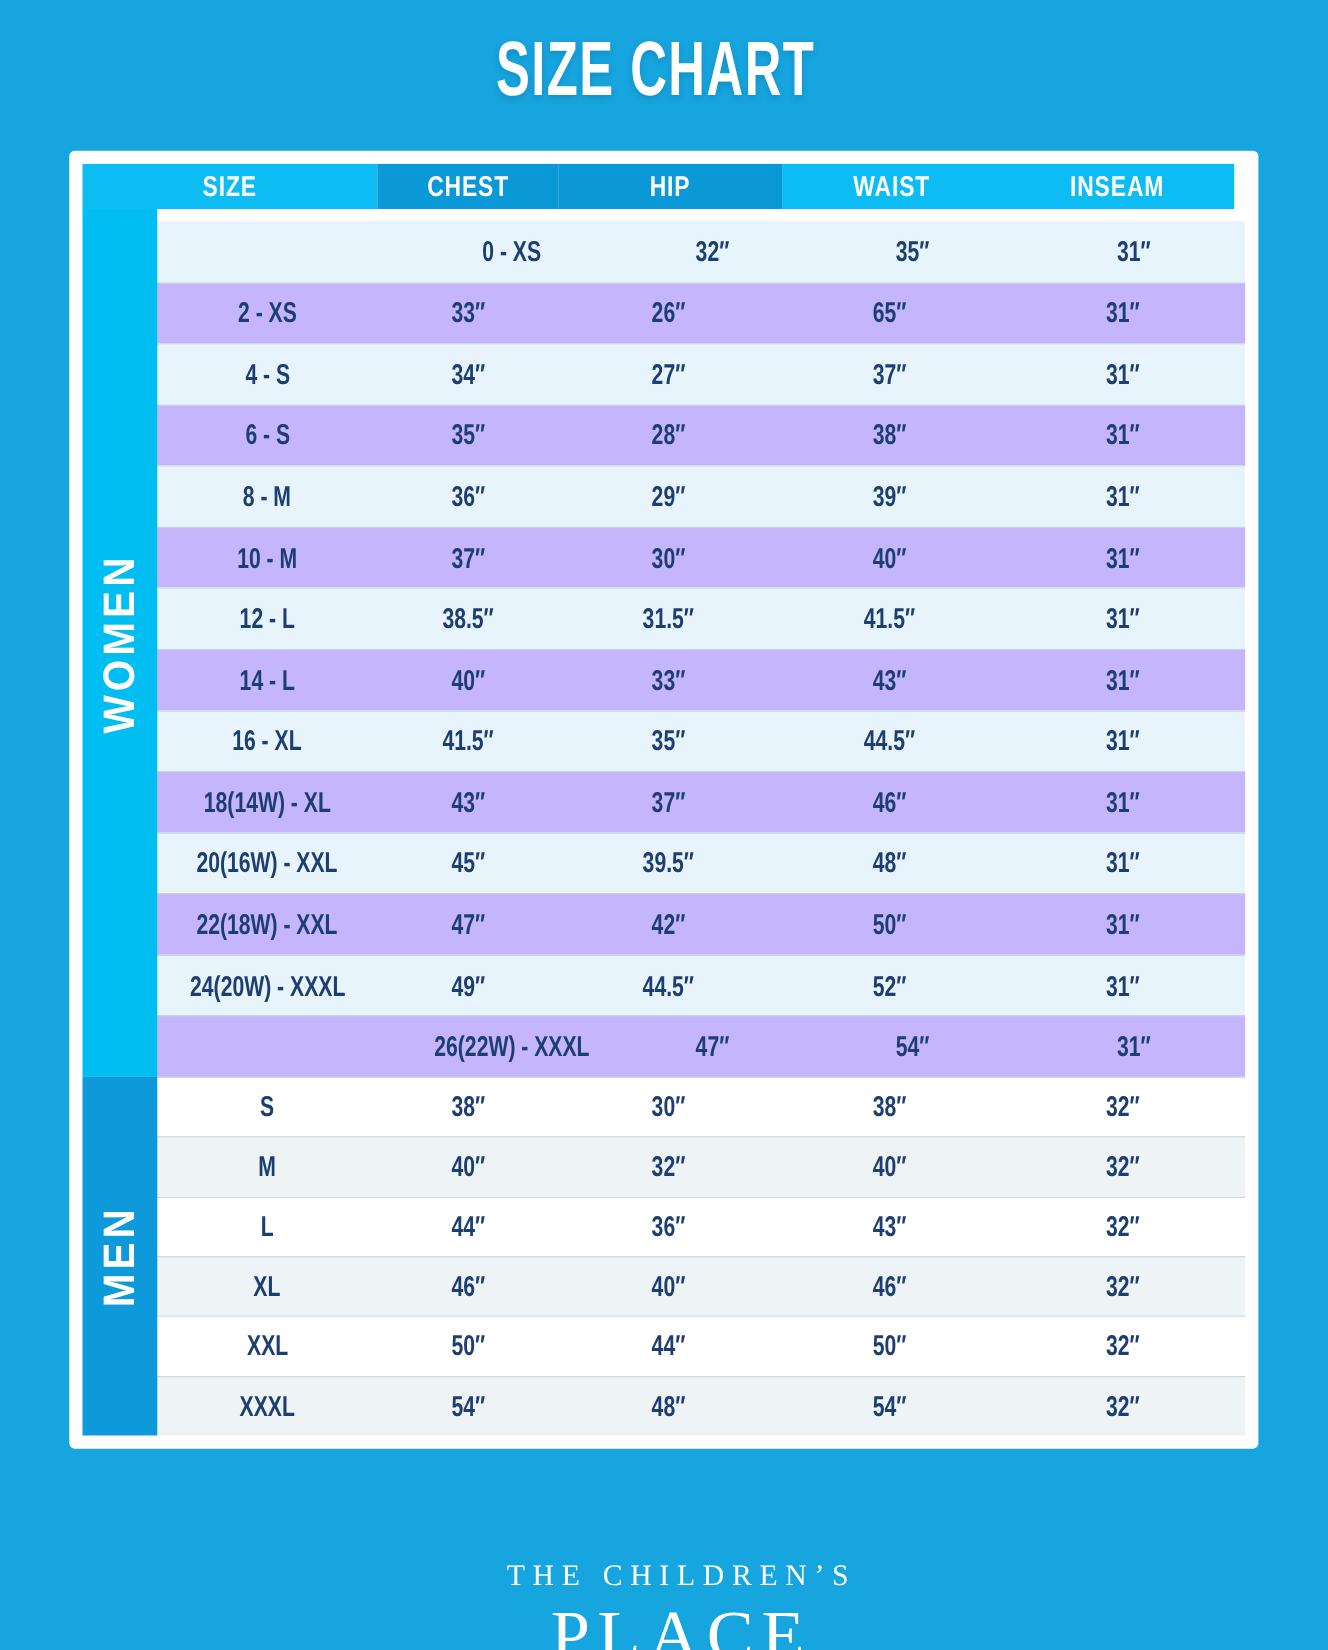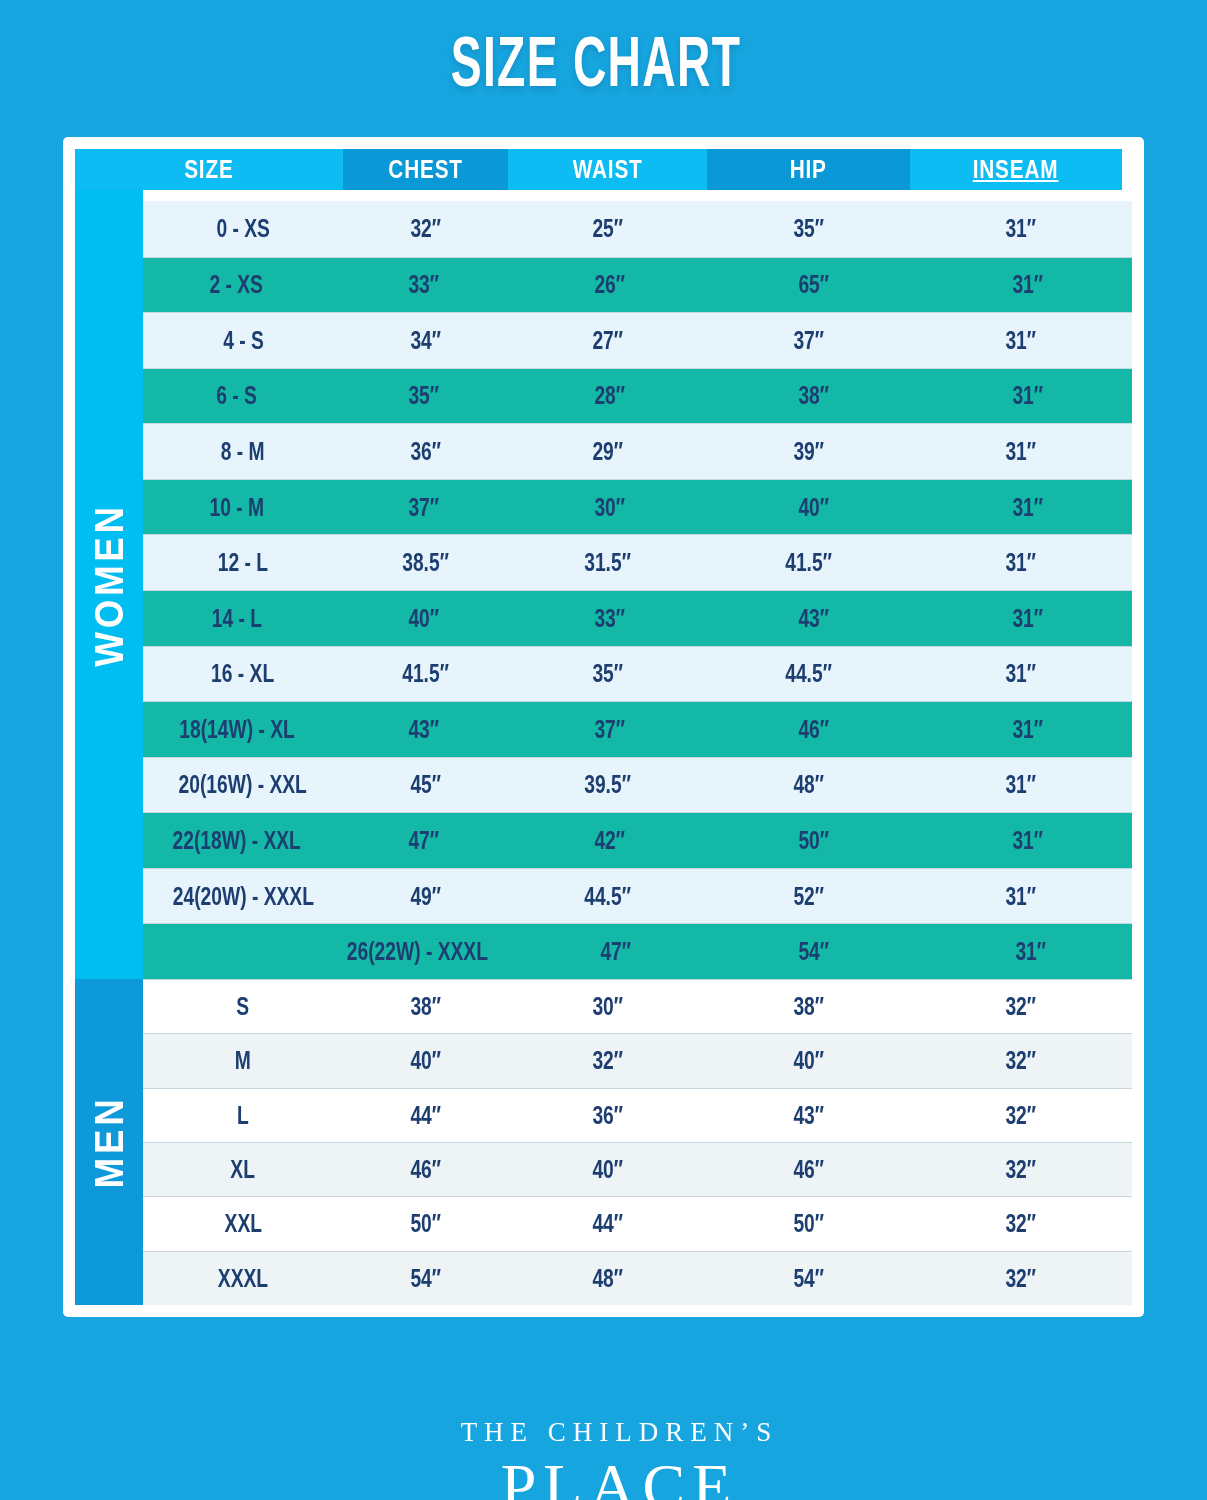--- a/index.html
+++ b/index.html
@@ -26,37 +26,37 @@
   }
   .header-row{display:flex; height:41px;}
   .hcell{
     display:flex; align-items:center; justify-content:center;
     color:#ffffff; font-size:26px; font-weight:700; white-space:nowrap;text-align:right;
   }
   .hcell .hcond{display:inline-block; transform:scaleX(0.8); transform-origin:center; letter-spacing:1px;}
   .hcell.light{background:#0cbcf2;}
   .hcell.dark{background:#0b98d6;}
   .hc-size{width:268px;} .hc-chest{width:165px;} .hc-waist{width:199px;}
-  .hc-hip{width:203px;} .hc-inseam{width:212px;text-decoration:underline;}
+  .hc-hip{width:203px;} .hc-inseam{width:212px;}
   
   .body{display:flex; height:1115px;}
   .strip{width:68px; display:flex; flex-direction:column;}
   .strip-women{height:789px; background:#00bdf2; position:relative;}
   .strip-men{height:326px; background:#0e9ada; position:relative;}
   .vlabel{
     position:absolute; top:50%; left:50%;
     transform:translate(-50%,-50%) rotate(-90deg) scaleX(0.92);
     color:#ffffff; font-size:40px; font-weight:700; letter-spacing:4px;
     white-space:nowrap;
   }
   .rows{width:989px; background:#ffffff; padding-top:11px; box-sizing:content-box;}
   .row{display:flex; box-sizing:border-box; border-top:1px solid #c7d6df;justify-content:flex-end;}
   .row.first{border-top:none;}
   .row.w{height:55.57px; background:#e8f4fb;}
-  .row.w.alt{background:#14b8a6;gap:16px;}
+  .row.w.alt{background:#c4b5fd;}
   .row.m{height:54.33px; background:#ffffff;}
   .row.m.alt{background:#eef3f6;}
   .row>div{
     display:flex; align-items:center; justify-content:center;
     color:#1d3e70; font-size:26px; font-weight:700; white-space:nowrap;
   }
   .row>div:nth-child(1){width:200px;}
   .row>div:nth-child(2){width:165px;}
   .row>div:nth-child(3){width:199px;}
   .row>div:nth-child(4){width:203px;}
@@ -81,25 +81,25 @@
   <h1 class="title"><span class="tcond">SIZE CHART</span></h1>
 
   <div class="frame">
     <div class="header-row">
       <div class="hcell light hc-size">
           <span class="hcond">SIZE</span>
         </div>
       <div class="hcell dark hc-chest">
           <span class="hcond">CHEST</span>
         </div>
+      <div class="hcell dark hc-hip">
+          <span class="hcond">HIP</span>
+        </div>
       <div class="hcell light hc-waist">
           <span class="hcond">WAIST</span>
-        </div>
-      <div class="hcell dark hc-hip">
-          <span class="hcond">HIP</span>
         </div>
       <div class="hcell light hc-inseam">
           <span class="hcond">INSEAM</span>
         </div>
     </div>
 
     <div class="body">
       <div class="strip">
         <div class="strip-women">
           <span class="vlabel">WOMEN</span>
@@ -110,23 +110,20 @@
       </div>
       <div class="rows">
           <div class="row w first">
             <div>
               <span class="cond">0 - XS</span>
             </div>
             <div>
               <span class="cond">32″</span>
             </div>
             <div>
-              <span class="cond">25″</span>
-            </div>
-            <div>
               <span class="cond">35″</span>
             </div>
             <div>
               <span class="cond">31″</span>
             </div>
           </div>
           <div class="row w alt">
             <div>
               <span class="cond">2 - XS</span>
             </div>

